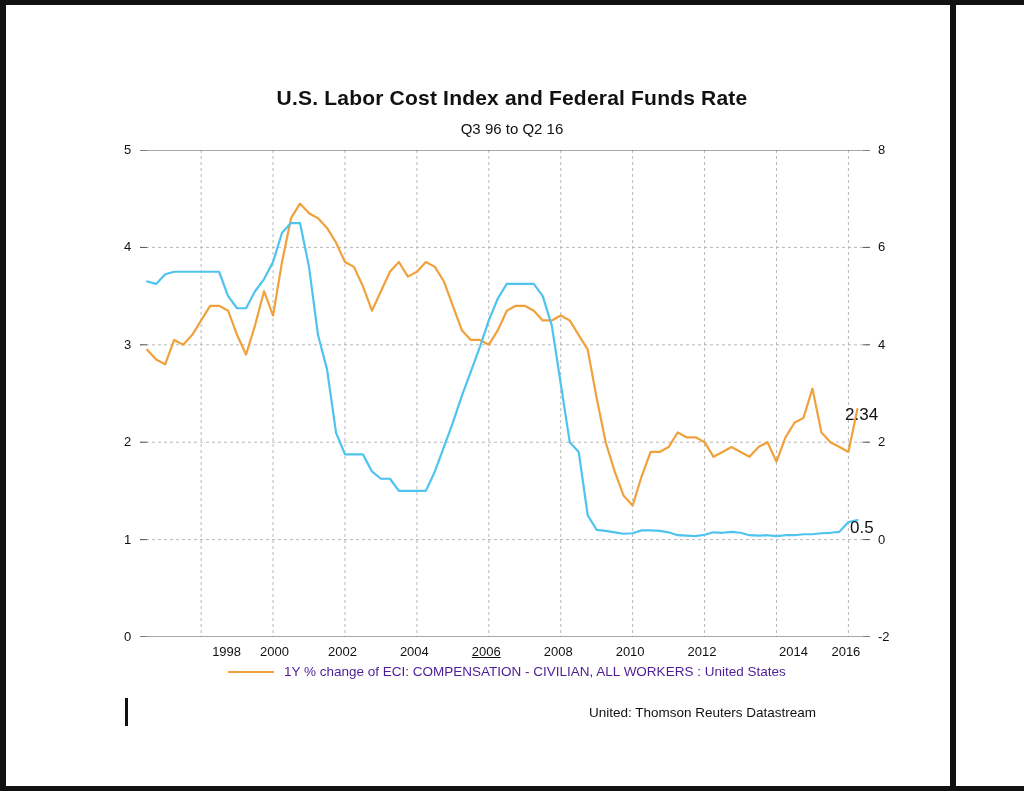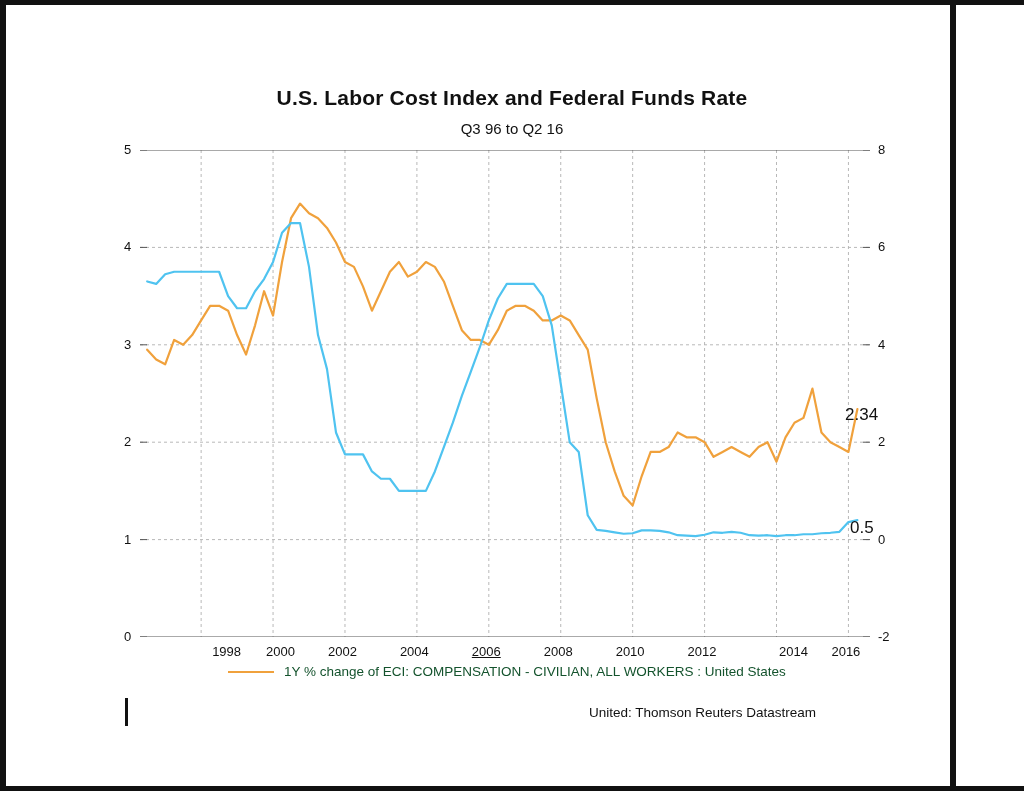--- a/index.html
+++ b/index.html
@@ -109,21 +109,21 @@
     height: 0;
     border-top: 2.5px solid #f0a13c;
     margin-right: 10px;
     flex: 0 0 auto;
   }
   .legend-swatch.blue {
     border-top-color: #4fc3f0;
   }
   .legend-text {
     font-size: 13.5px;
-    color: #14532d;
+    color: #4c1d95;
     white-space: nowrap;
   }
   .source {
     position: absolute;
     right: 140px;
     top: 705px;
     font-size: 13.5px;
     color: #111;
     white-space: nowrap;
   }
@@ -211,21 +211,21 @@
   <div class="axis-right-labels" id="right-labels">
       <div class="tick-label" style="left: 878px; top: 629px;">-2</div>
       <div class="tick-label" style="left: 878px; top: 531.6px;">0</div>
       <div class="tick-label" style="left: 878px; top: 434.2px;">2</div>
       <div class="tick-label" style="left: 878px; top: 336.8px;">4</div>
       <div class="tick-label" style="left: 878px; top: 239.4px;">6</div>
       <div class="tick-label" style="left: 878px; top: 142px;">8</div>
     </div>
   <div class="axis-x-labels" id="x-labels">
       <div class="tick-label" style="left: 184.133px; top: 644px; margin-left: 28px;">1998</div>
-      <div class="tick-label" style="left: 266px; top: 644px;">2000</div>
+      <div class="tick-label" style="left: 260px; top: 644px;">2000</div>
       <div class="tick-label" style="left: 327.975px; top: 644px;">2002</div>
       <div class="tick-label" style="left: 399.897px; top: 644px;">2004</div>
       <div class="tick-label" style="left: 471.818px; top: 644px; text-decoration: underline;">2006</div>
       <div class="tick-label" style="left: 543.739px; top: 644px;">2008</div>
       <div class="tick-label" style="left: 615.66px; top: 644px;">2010</div>
       <div class="tick-label" style="left: 687.581px; top: 644px;">2012</div>
       <div class="tick-label" style="left: 779px; top: 644px;">2014</div>
       <div class="tick-label" style="left: 831.424px; top: 644px;">2016</div>
     </div>
 

